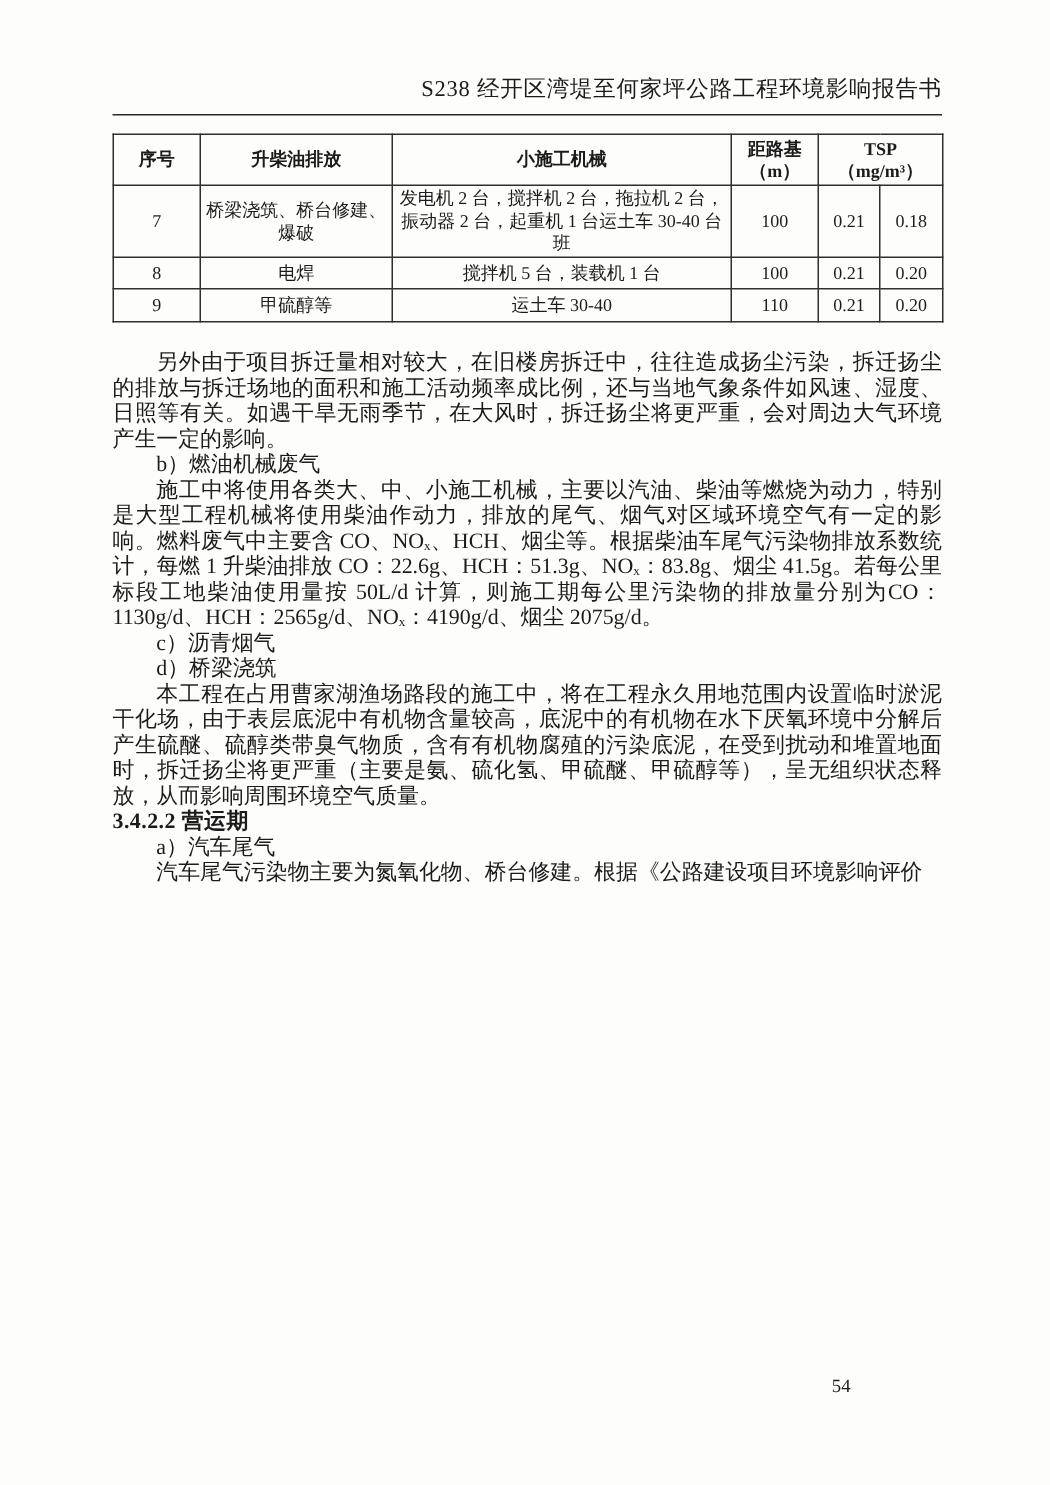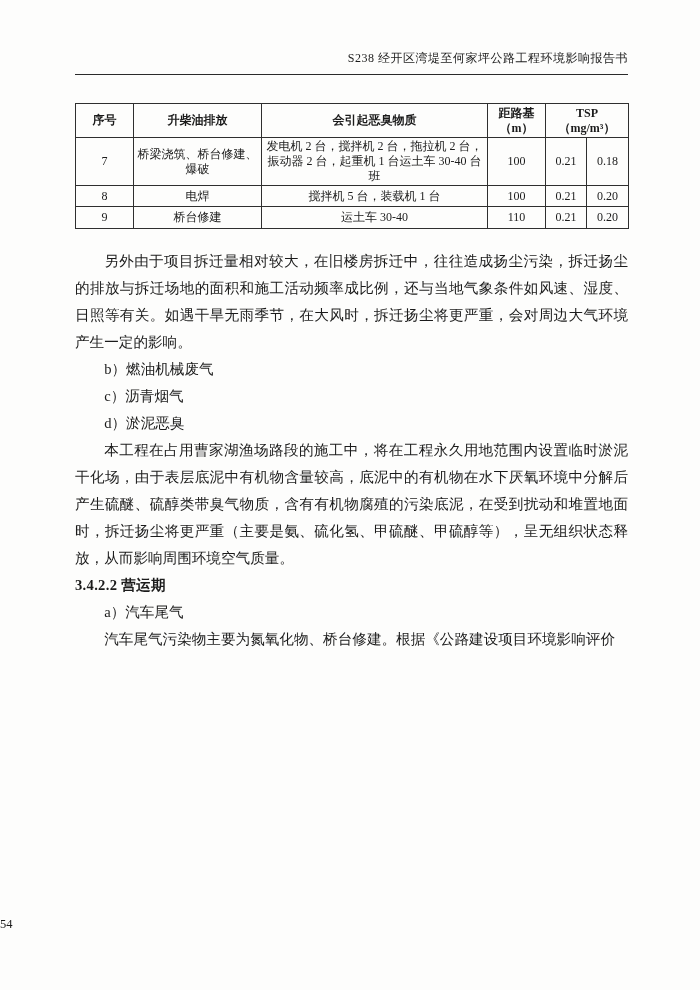--- a/index.html
+++ b/index.html
@@ -4,45 +4,45 @@
 <style>
   * { margin:0; padding:0; box-sizing:border-box; }
   html,body { background:#e8e8e8; }
   .page {
     width:700px; height:990px; background:#fdfdfc; position:relative;
     font-family:"Liberation Serif","DejaVu Serif",serif; color:#1b1b1b;
     margin:0 auto; overflow:hidden;
   }
   .content { position:absolute; left:75px; top:0; width:553px; }
   .running-header {
-    padding-top:50px; text-align:right; font-size:12px; letter-spacing:0.5px;
+    padding-top:50px; text-align:right; font-size:15px; letter-spacing:0.5px;
     border-bottom:1.8px solid #2a2a2a; padding-bottom:7px;
   }
   table.machinery {
-    border-collapse:collapse; width:553px; margin-top:28px;
+    border-collapse:collapse; width:553px; margin-top:12px;
     font-size:12px; text-align:center; table-layout:fixed;
   }
   table.machinery th, table.machinery td {
     border:1px solid #2f2f2f; vertical-align:middle; text-align:center;
     padding:1px 2px; line-height:15px;
   }
   table.machinery { border:1.8px solid #2a2a2a; }
   th.prewrap, td.prewrap { white-space:pre-line; }
   tr.hdr  { height:34px; }
   tr.row7 { height:46px; }
   tr.row8 { height:21px; }
   tr.row9 { height:22px; }
-  .body-text { font-size:14.6px; line-height:27px; text-align:justify; }
+  .body-text { font-size:14.6px; line-height:17px; text-align:justify; }
   .para { text-indent:2em; }
   .para-first { margin-top:19px; }
   .sub-heading { padding-left:2em; }
   .sec-heading { font-weight:bold; letter-spacing:0.3px; }
   .page-number {
     position:absolute; left:0; width:567px; top:917px;
-    text-align:left; font-size:12.5px;
+    text-align:right; font-size:12.5px;
   }
 </style>
 </head>
 <body>
 
 <div class="page">
   <div class="content">
 
     <div class="running-header">
       <span>S238 经开区湾堤至何家坪公路工程环境影响报告书</span>
@@ -54,21 +54,21 @@
           <col style="width:128px">
           <col style="width:226px">
         <col style="width:58px">
           <col style="width:41px">
           <col style="width:42px">
       </colgroup>
       <thead>
         <tr class="hdr">
           <th>序号</th>
           <th>升柴油排放</th>
-          <th>会引起恶臭物质</th>
+          <th>小施工机械</th>
           <th class="prewrap">距路基
 （m）</th>
           <th class="prewrap" colspan="2">TSP
 （mg/m³）</th>
         </tr>
       </thead>
       <tbody>
         <tr class="row7">
           <td>7</td>
           <td>桥梁浇筑、桥台修建、爆破</td>
@@ -80,34 +80,35 @@
         <tr class="row8">
           <td>8</td>
           <td>电焊</td>
           <td>搅拌机 5 台，装载机 1 台</td>
           <td>100</td>
           <td>0.21</td>
           <td>0.20</td>
         </tr>
         <tr class="row9">
           <td>9</td>
-          <td>桥台修建</td>
+          <td>甲硫醇等</td>
           <td>运土车 30-40</td>
           <td>110</td>
           <td>0.21</td>
           <td>0.20</td>
         </tr>
       </tbody>
     </table>
 
     <div class="body-text">
       <p class="para para-first">另外由于项目拆迁量相对较大，在旧楼房拆迁中，往往造成扬尘污染，拆迁扬尘的排放与拆迁场地的面积和施工活动频率成比例，还与当地气象条件如风速、湿度、日照等有关。如遇干旱无雨季节，在大风时，拆迁扬尘将更严重，会对周边大气环境产生一定的影响。</p>
       <p class="sub-heading">b）燃油机械废气</p>
+      <p class="para">施工中将使用各类大、中、小施工机械，主要以汽油、柴油等燃烧为动力，特别是大型工程机械将使用柴油作动力，排放的尾气、烟气对区域环境空气有一定的影响。燃料废气中主要含 CO、NOₓ、HCH、烟尘等。根据柴油车尾气污染物排放系数统计，每燃 1 升柴油排放 CO：22.6g、HCH：51.3g、NOₓ：83.8g、烟尘 41.5g。若每公里标段工地柴油使用量按 50L/d 计算，则施工期每公里污染物的排放量分别为CO：1130g/d、HCH：2565g/d、NOₓ：4190g/d、烟尘 2075g/d。</p>
       <p class="sub-heading">c）沥青烟气</p>
-      <p class="sub-heading">d）淤泥恶臭</p>
+      <p class="sub-heading">d）桥梁浇筑</p>
       <p class="para">本工程在占用曹家湖渔场路段的施工中，将在工程永久用地范围内设置临时淤泥干化场，由于表层底泥中有机物含量较高，底泥中的有机物在水下厌氧环境中分解后产生硫醚、硫醇类带臭气物质，含有有机物腐殖的污染底泥，在受到扰动和堆置地面时，拆迁扬尘将更严重（主要是氨、硫化氢、甲硫醚、甲硫醇等），呈无组织状态释放，从而影响周围环境空气质量。</p>
       <p class="sec-heading">3.4.2.2  营运期</p>
       <p class="sub-heading">a）汽车尾气</p>
       <p class="para">汽车尾气污染物主要为氮氧化物、桥台修建。根据《公路建设项目环境影响评价</p>
     </div>
 
   </div>
 
   <div class="page-number">54</div>
 </div>

